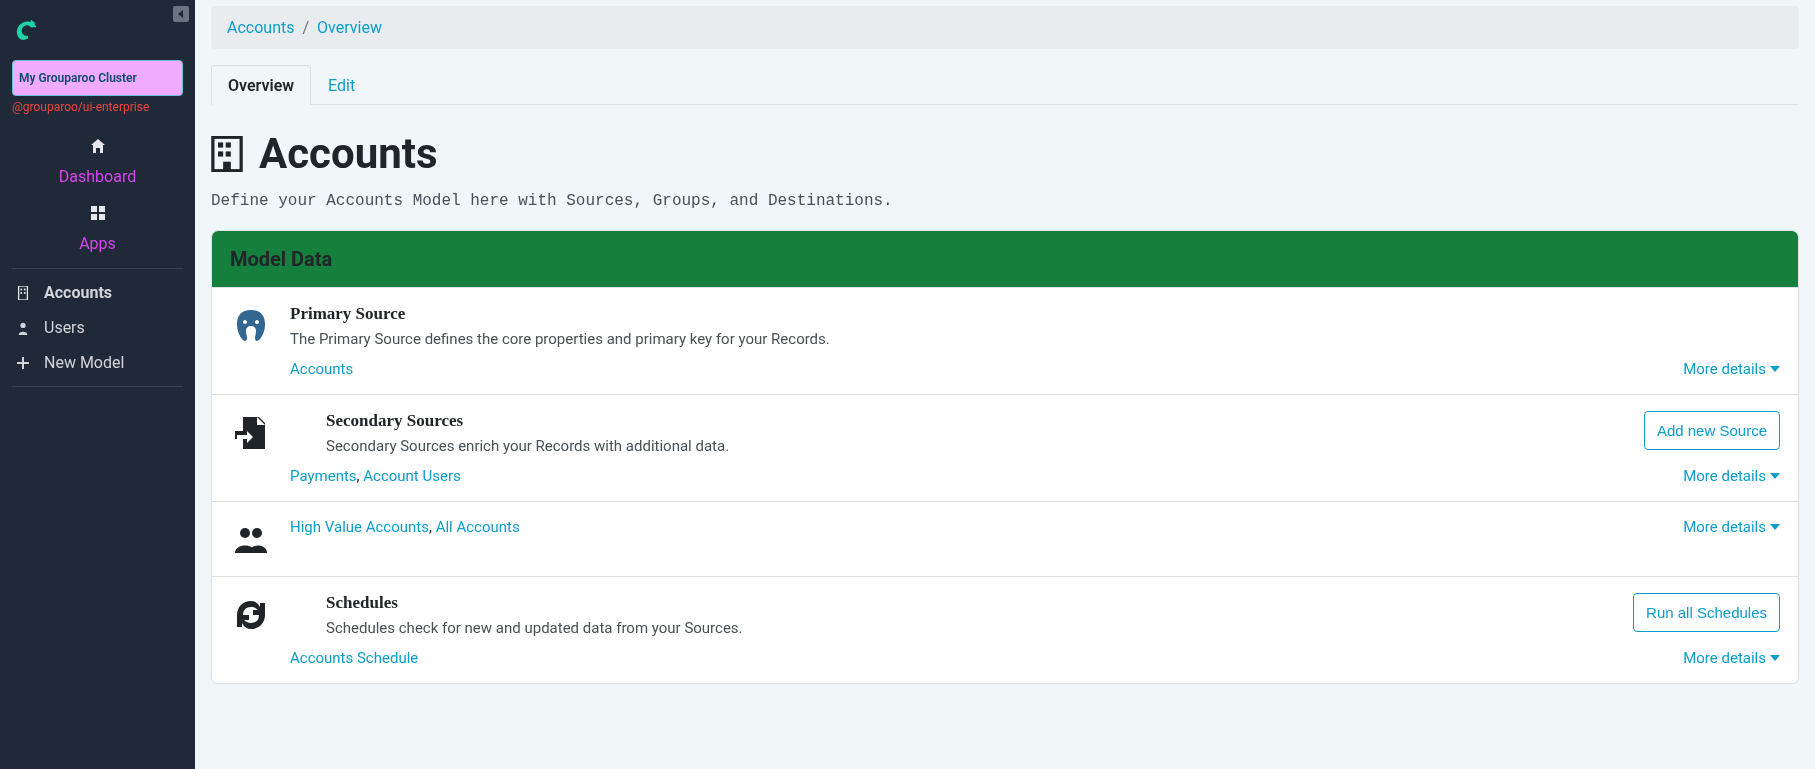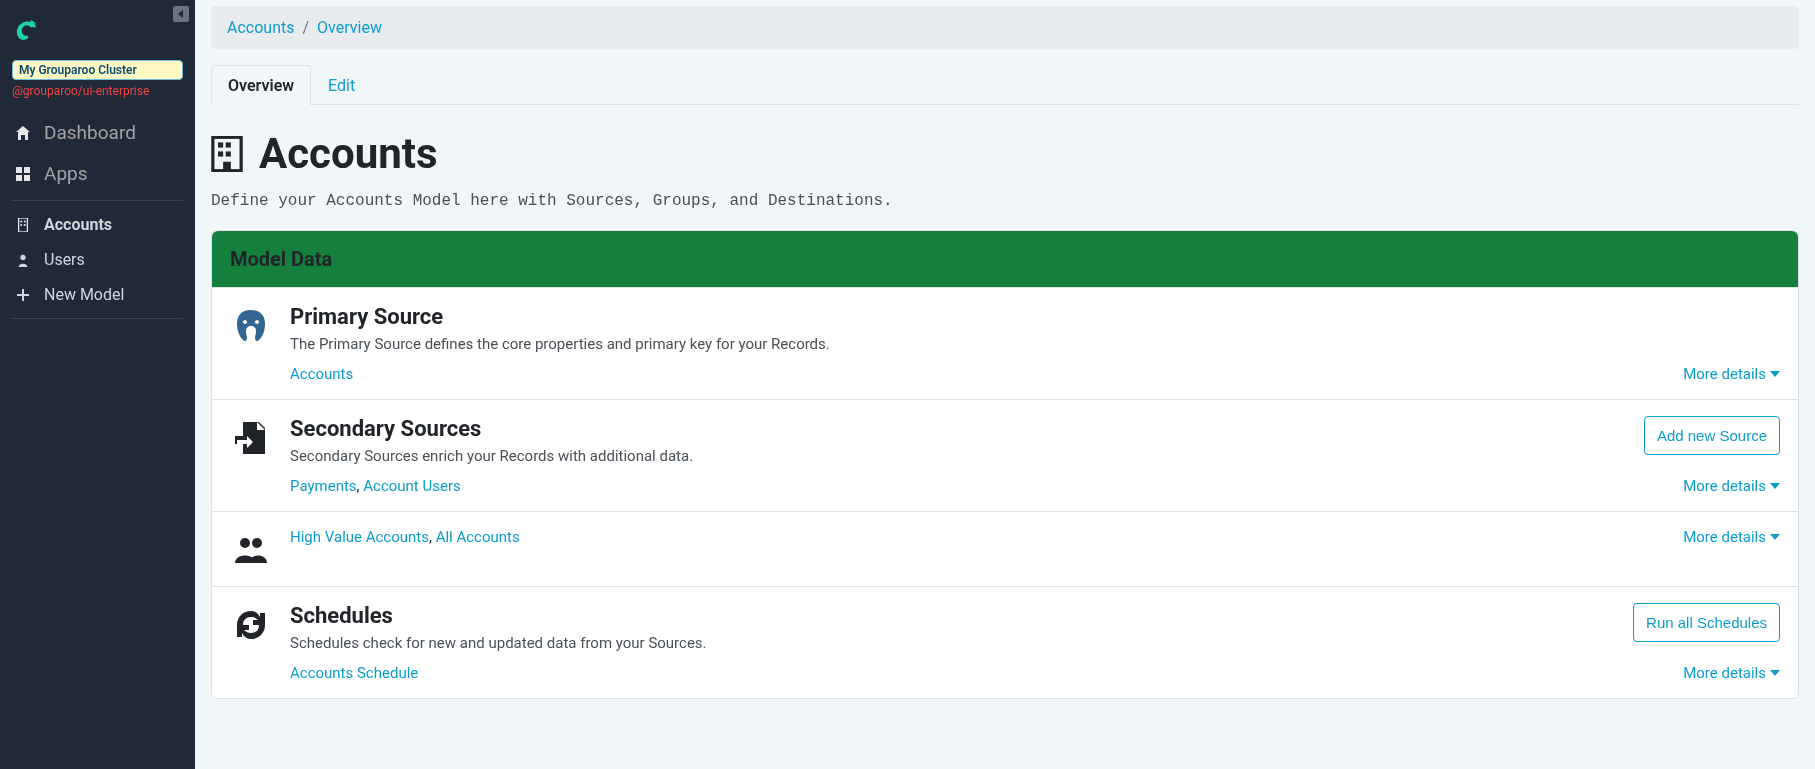--- a/index.html
+++ b/index.html
@@ -37,43 +37,44 @@
     justify-content: center;
     border-radius: 2px;
     cursor: pointer;
   }
   .collapse-btn svg { width: 8px; height: 8px; fill: #1f2937; }
   .logo {
     margin: 8px 0 10px 0;
   }
   .logo svg { width: 30px; height: 30px; }
   .cluster-badge {
-    background: #fef9c3;
+    background: #f0abfc;
     color: #0b4a6f;
     font-size: 12px;
     font-weight: 600;
-    padding: 2px 6px;
+    padding: 10px 6px;
     border-radius: 4px;
     display: inline-block;
     border: 1px solid #6ac0db;
   }
   .cluster-sub {
     color: #ef4444;
     font-size: 12px;
     margin-top: 4px;
     margin-bottom: 14px;
   }
   .nav-item {
     display: flex;
     align-items: center;
     gap: 12px;
     padding: 9px 2px;
-    color: #a3a3a3;
-    font-size: 19px;
-    cursor: pointer;
+    color: #d946ef;
+    font-size: 16px;
+    cursor: pointer;
+    flex-direction: column;
   }
   .nav-item .ic { width: 18px; height: 18px; display: inline-flex; align-items:center; justify-content:center; }
   .nav-item .ic svg { fill: #e5e7eb; width: 16px; height: 16px; }
   .nav-sep {
     border: none;
     border-top: 1px solid #374151;
     margin: 6px 0;
   }
   .nav-sub-item {
     display: flex;
@@ -168,22 +169,23 @@
     display: flex;
     justify-content: center;
     padding-top: 2px;
   }
   .section-icon svg { width: 40px; height: 40px; fill: #212529; }
   .section-body { flex: 1; }
   .section-head {
     display: flex;
     justify-content: space-between;
     align-items: flex-start;
-  }
-  .section-title { font-size: 22px; font-weight: 700; margin-bottom: 6px; }
+    margin-left: 36px;
+  }
+  .section-title { font-size: 17px; font-weight: 700; margin-bottom: 6px; font-family: Liberation Serif, serif; }
   .section-desc { color: #495057; font-size: 15px; margin-bottom: 12px; }
   .section-links { font-size: 15px; }
   .section-links a { color: #0d9dcb; text-decoration: none; }
   .section-footer {
     display: flex;
     justify-content: space-between;
     align-items: center;
   }
   .more-details {
     color: #0d9dcb;

